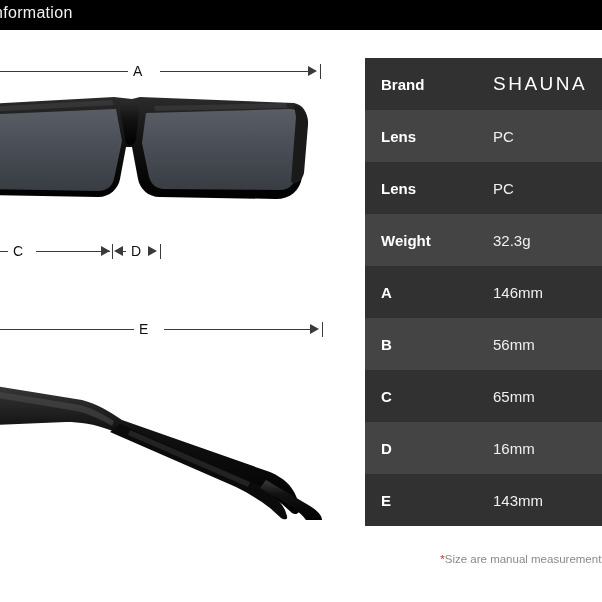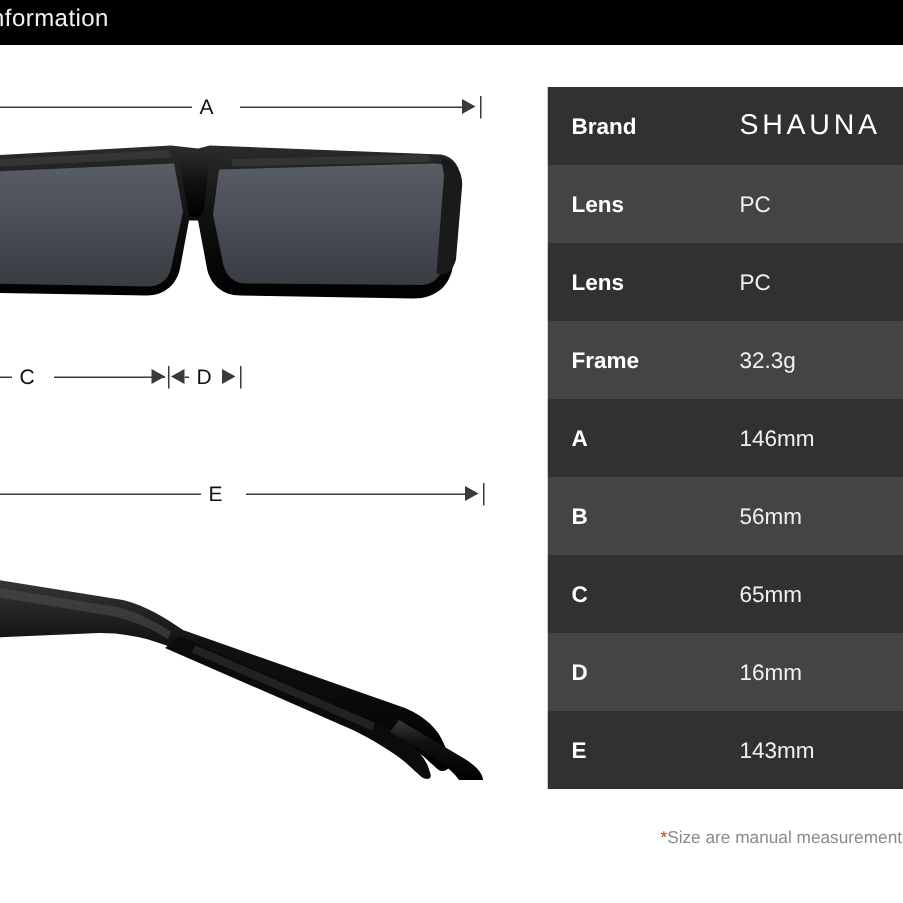--- a/index.html
+++ b/index.html
@@ -334,21 +334,21 @@
       <span class="spec-label">Lens</span>
       <span class="spec-value">PC</span>
     </div>
 
     <div class="spec-row odd">
       <span class="spec-label">Lens</span>
       <span class="spec-value">PC</span>
     </div>
 
     <div class="spec-row even">
-      <span class="spec-label">Frame</span>
+      <span class="spec-label">Weight</span>
       <span class="spec-value">32.3g</span>
     </div>
 
     <div class="spec-row odd">
       <span class="spec-label">A</span>
       <span class="spec-value">146mm</span>
     </div>
 
     <div class="spec-row even">
       <span class="spec-label">B</span>

